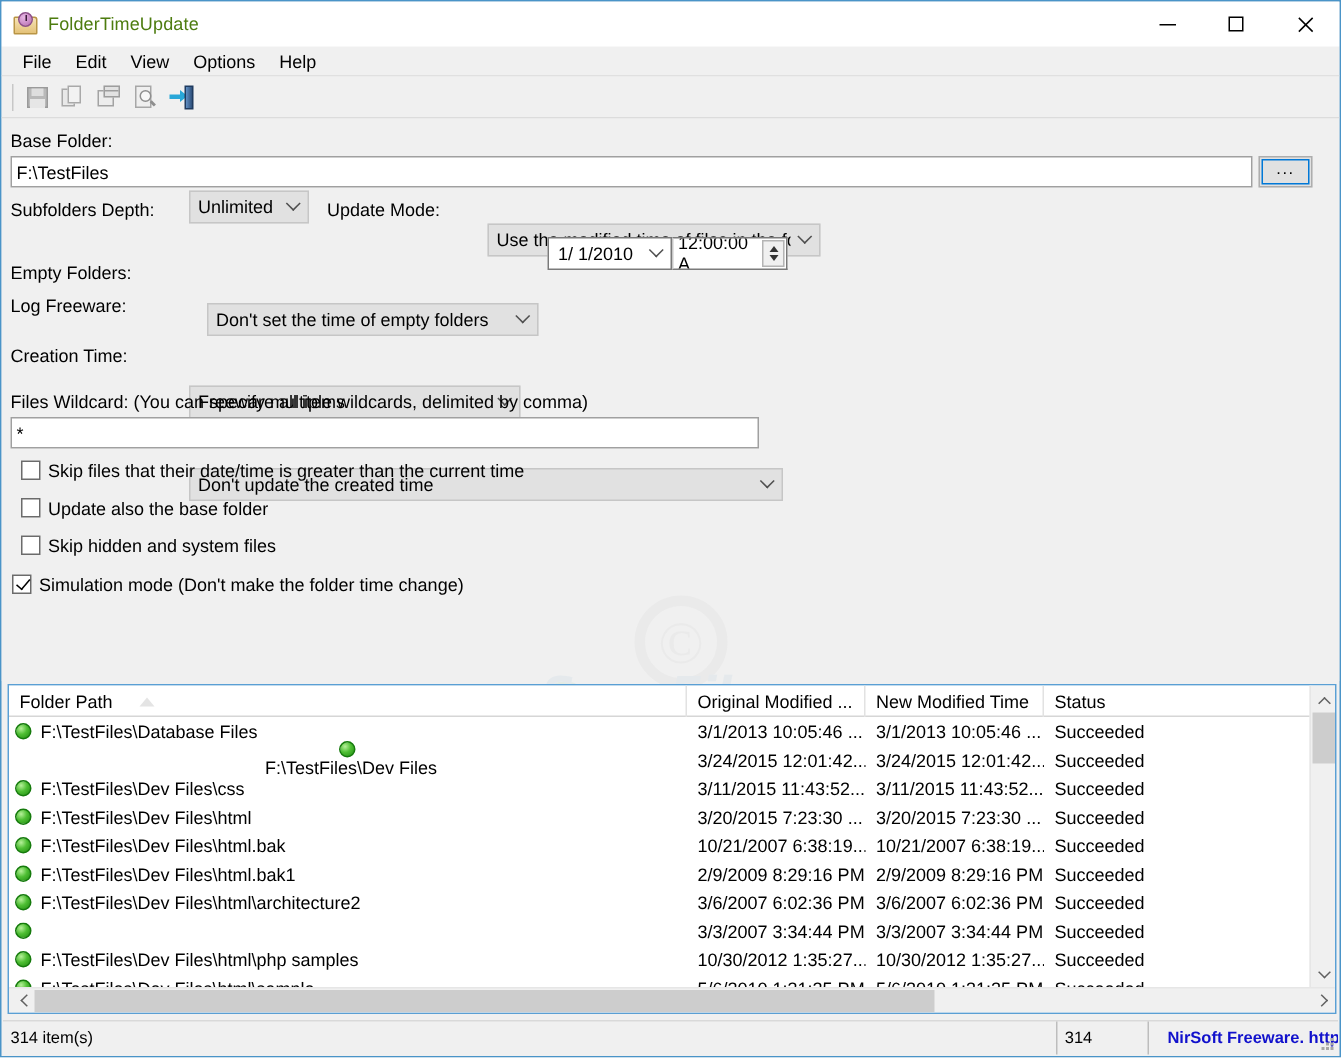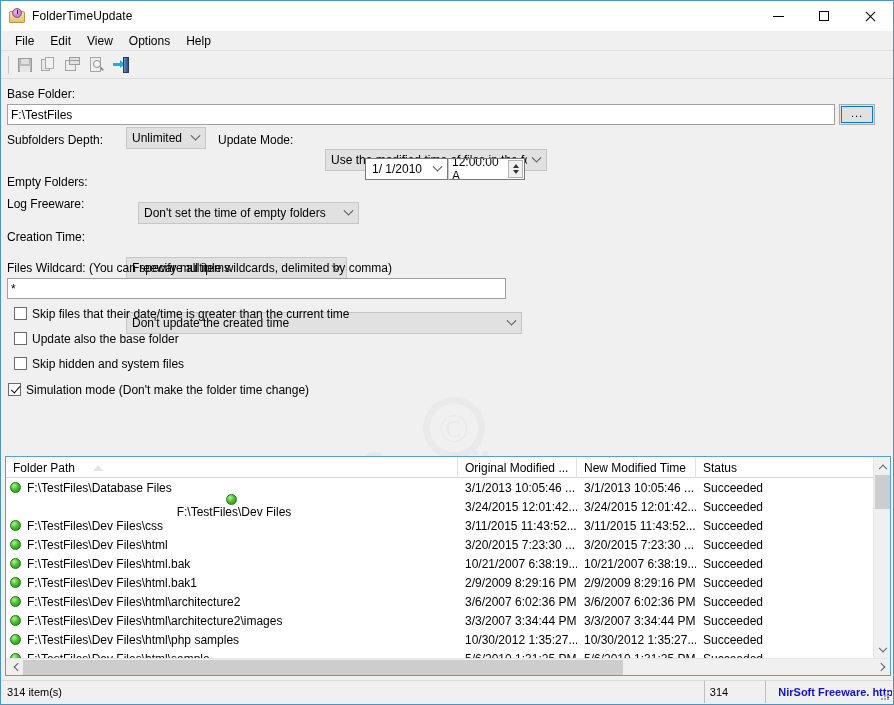--- a/index.html
+++ b/index.html
@@ -47,21 +47,21 @@
     background: radial-gradient(circle at 35% 32%, #e7b6e4, #b46bb0);
     border: 1px solid #8c4f8a;
   }
   #title-icon .clock:after {
     content: "";
     position: absolute; left: 4px; top: 1px;
     width: 1px; height: 4px; background: #3a1a38;
   }
   #title-text {
     font-size: 12px;
-    color: #000000;
+    color: #4d7c0f;
     letter-spacing: .1px;
   }
   #win-buttons {
     position: absolute; right: 0; top: 0;
     display: flex; height: 30px;
   }
   .win-btn {
     width: 46px; height: 30px;
     display: flex; align-items: center; justify-content: center;
     font-size: 11px; color: #000;
@@ -712,21 +712,20 @@
             <span class="green-dot"></span>
             <span>F:\TestFiles\Dev Files\html\architecture2</span>
           </div>
           <div class="cell" style="width: 119px; padding-left: 7px;">3/6/2007 6:02:36 PM</div>
           <div class="cell" style="width: 119px; padding-left: 7px;">3/6/2007 6:02:36 PM</div>
           <div class="cell" style="width: 179px; padding-left: 7px;">Succeeded</div>
         </div>
         <div class="row">
           <div class="cell path" style="width: 452px;">
             <span class="green-dot"></span>
-            <span>F:\TestFiles\Dev Files\html\architecture2\images</span>
           </div>
           <div class="cell" style="width: 119px; padding-left: 7px;">3/3/2007 3:34:44 PM</div>
           <div class="cell" style="width: 119px; padding-left: 7px;">3/3/2007 3:34:44 PM</div>
           <div class="cell" style="width: 179px; padding-left: 7px;">Succeeded</div>
         </div>
         <div class="row">
           <div class="cell path" style="width: 452px;">
             <span class="green-dot"></span>
             <span>F:\TestFiles\Dev Files\html\php samples</span>
           </div>

